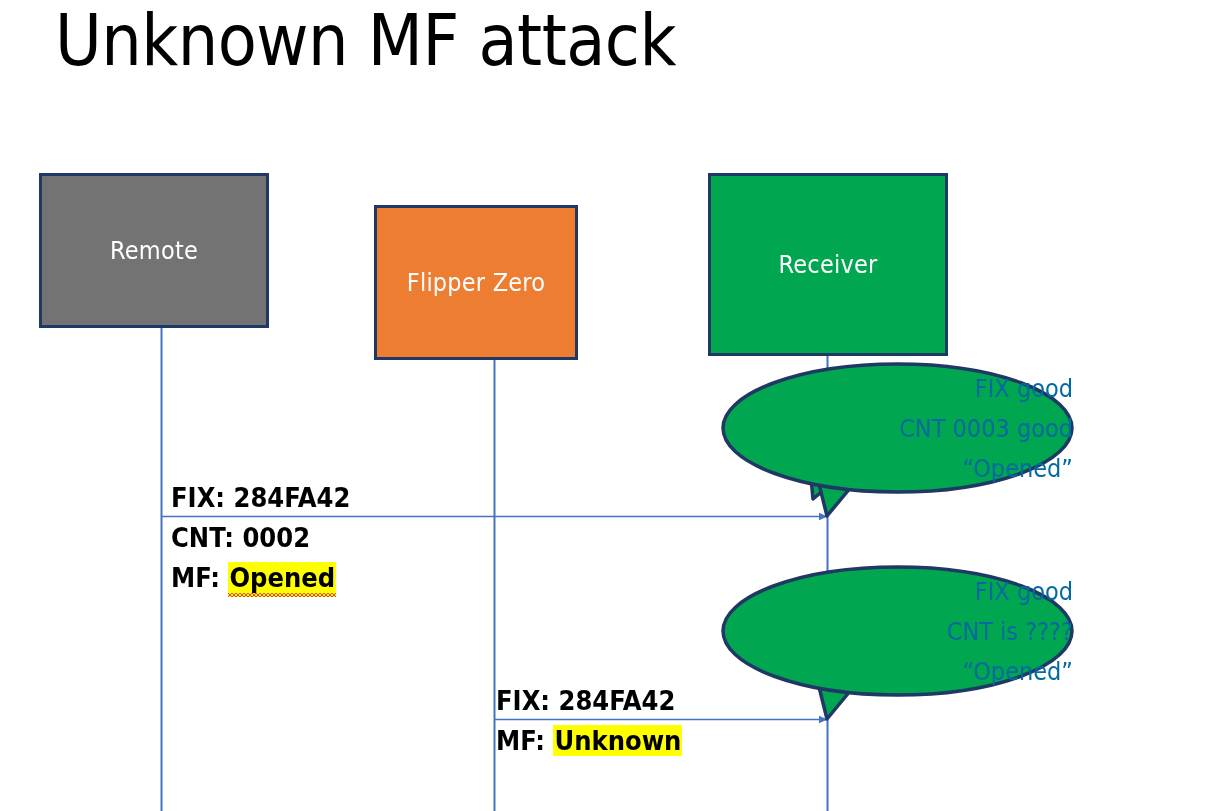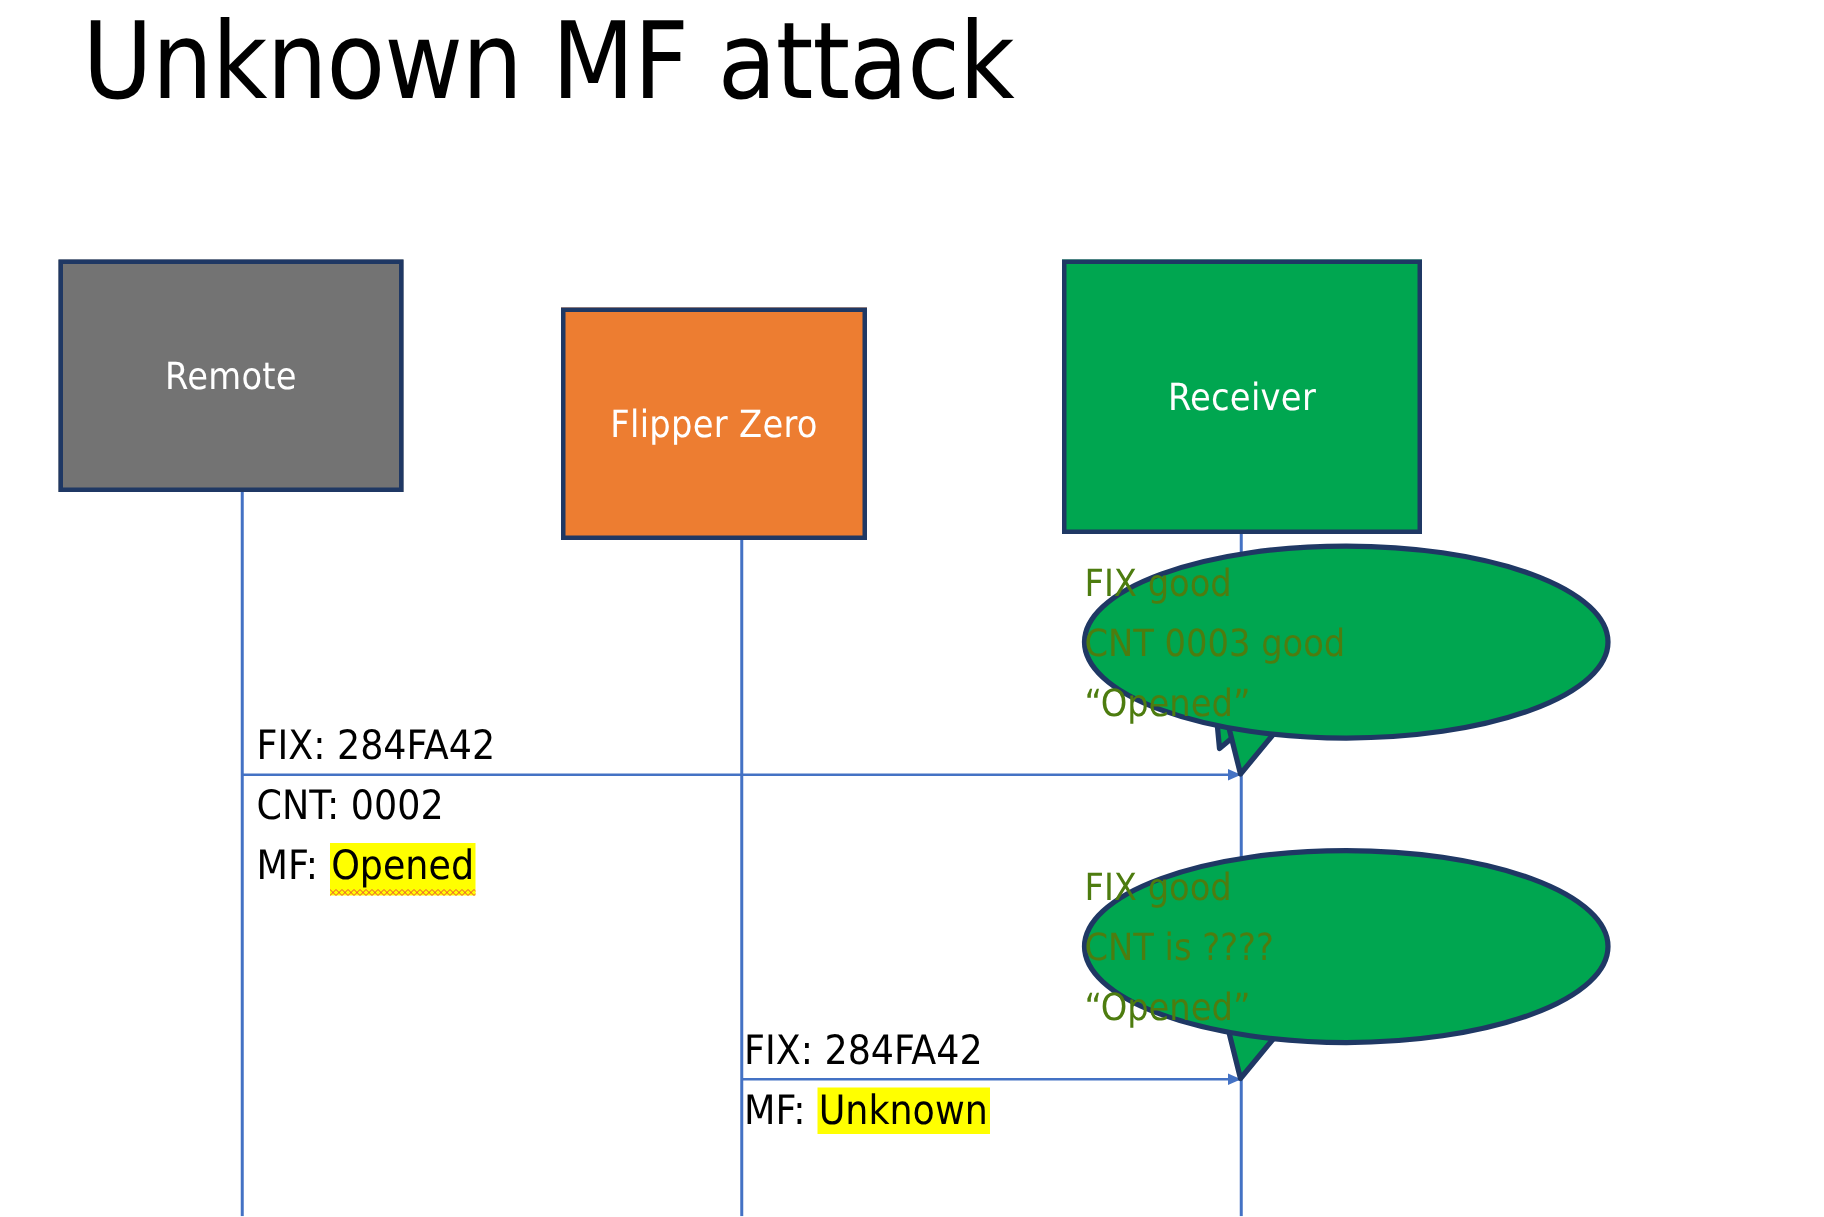--- a/index.html
+++ b/index.html
@@ -68,38 +68,38 @@
     margin-top: 32px;
   }
   #actor-receiver {
     left: 708px; top: 173px; width: 240px; height: 183px;
     background: #00A650;
   }
 
   
   .bubble-text {
     position: absolute;
-    text-align: left;
-    color: #4d7c0f;
+    text-align: right;
+    color: #0369a1;
     font-family: "DejaVu Sans Condensed", "DejaVu Sans", "Liberation Sans", sans-serif;
     font-size: 25px;
     font-weight: 400;
     font-stretch: condensed;
     line-height: 40px;
     white-space: nowrap;
   }
   #bubble1-text { left: 723px; top: 369px; width: 350px; }
   #bubble2-text { left: 723px; top: 572px; width: 350px; }
 
   
   .msg-block {
     position: absolute;
     font-family: "DejaVu Sans Condensed", "DejaVu Sans", "Liberation Sans", sans-serif;
     font-size: 27px;
-    font-weight: 400;
+    font-weight: 700;
     font-stretch: condensed;
     color: #000000;
     line-height: 40px;
     white-space: nowrap;
   }
   #msg1 { left: 171px; top: 478px; }
   #msg2 { left: 496px; top: 681px; }
 
   .msg-line { display: block; }
 

